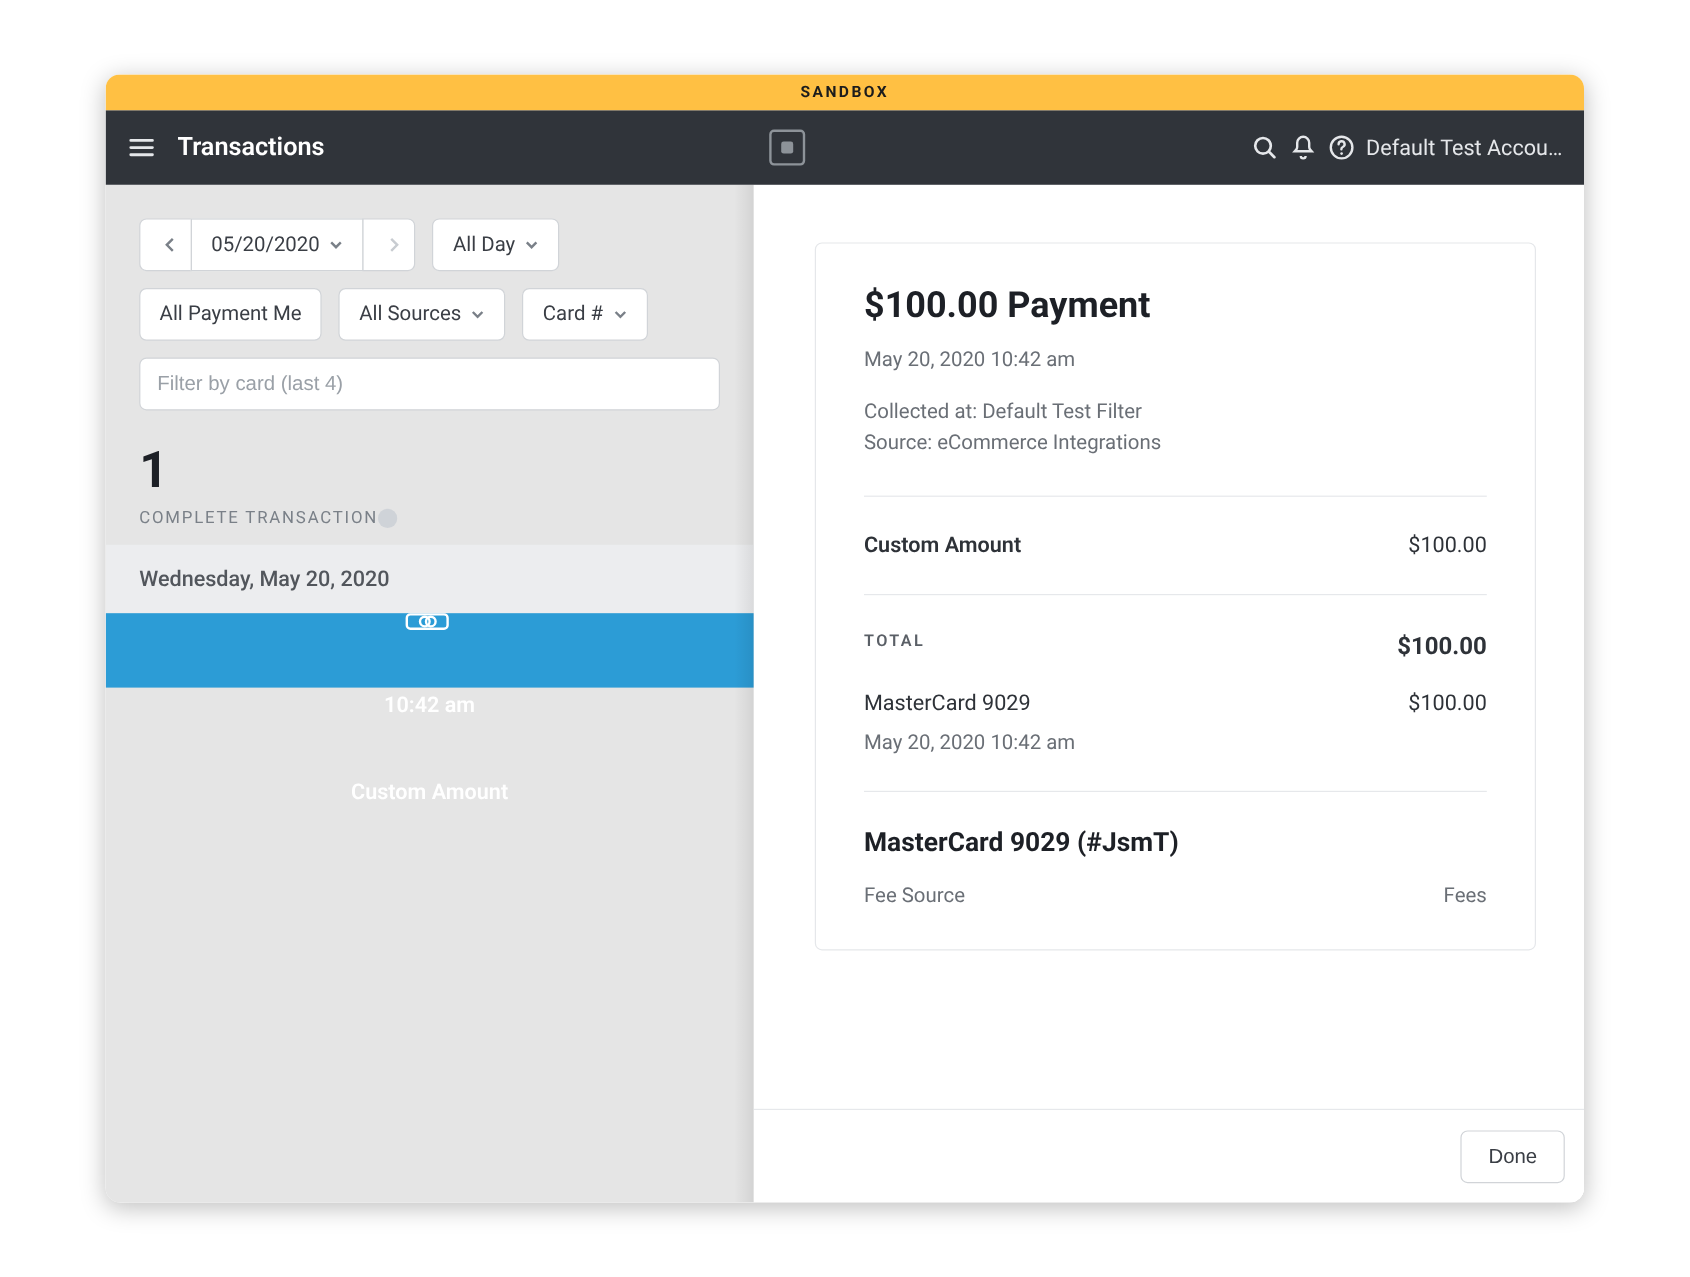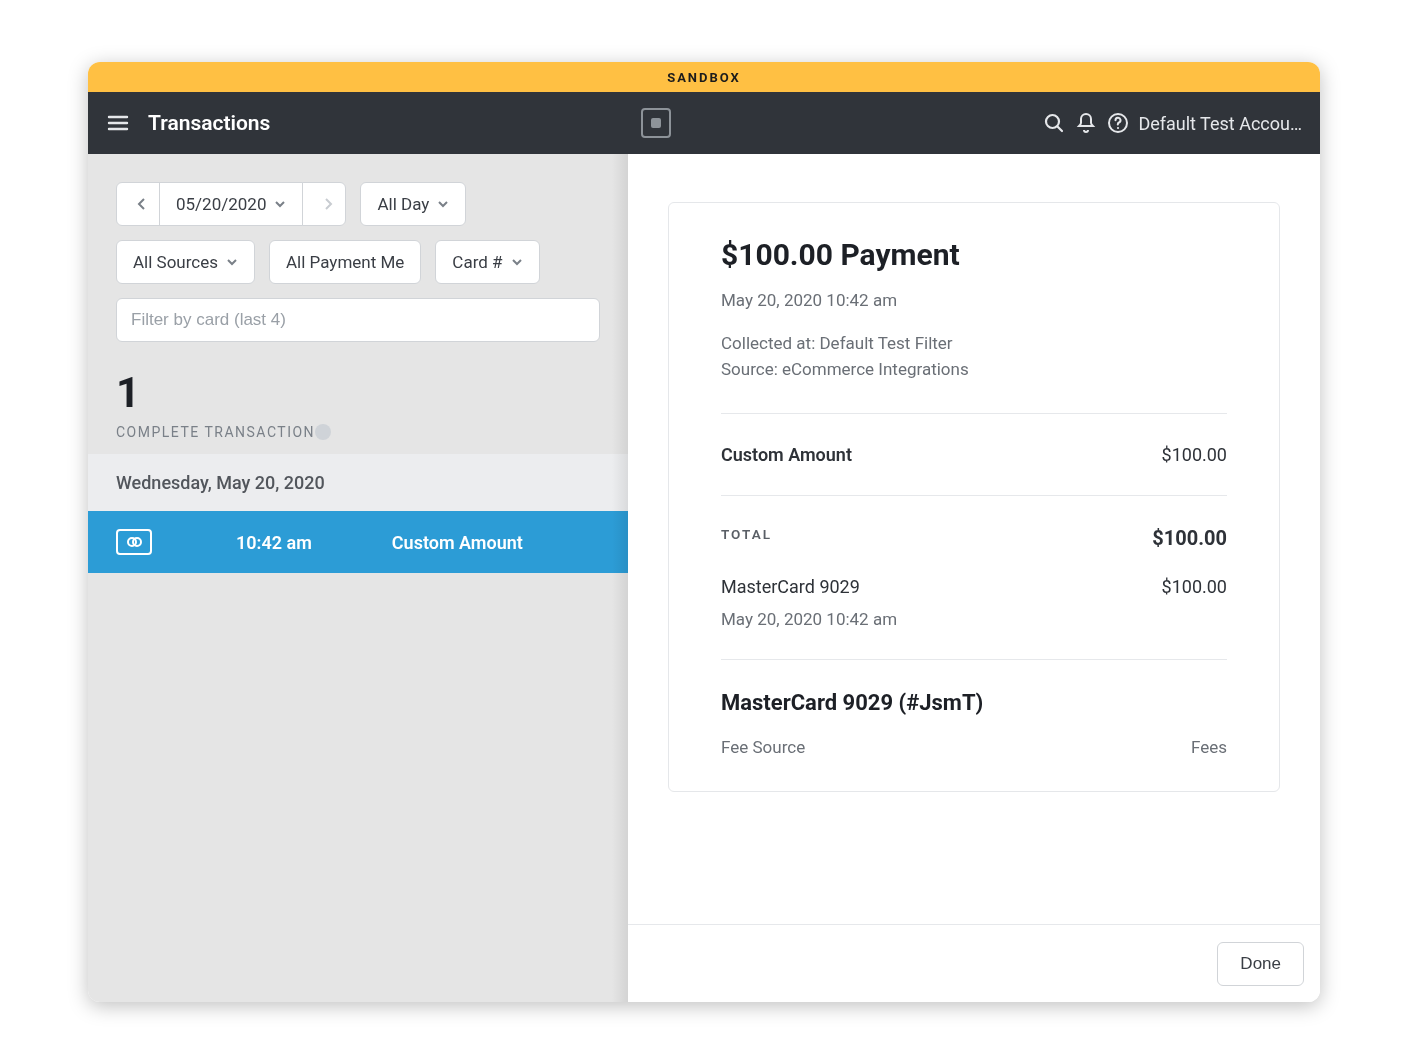--- a/index.html
+++ b/index.html
@@ -106,42 +106,42 @@
     margin-top:10px;font-size:14px;letter-spacing:1.5px;color:#7a8088;
     display:flex;align-items:center;gap:0;
   }
   .count-label .info{width:16px;height:16px;border-radius:50%;background:#cfd3d8;display:inline-block}
 
   .date-header{
     background:#ECEDEF;padding:18px 28px;font-size:18px;color:#52565c;font-weight:500;
   }
   .txn-row{
     background:#2C9CD6;color:#fff;height:62px;display:flex;align-items:center;
-    padding:0 28px;gap:80px;font-size:18px;font-weight:600;cursor:pointer;
+    padding:0 28px;gap:52px;font-size:18px;font-weight:600;cursor:pointer;flex-direction:column;
   }
   .txn-row .cc-icon{
     width:36px;height:26px;border:2px solid #fff;border-radius:4px;display:flex;
     align-items:center;justify-content:center;margin-right:4px;
   }
   .txn-row .cc-icon span{width:10px;height:10px;border:2px solid #fff;border-radius:50%;display:inline-block}
   .txn-row .cc-icon span:last-child{margin-left:-5px}
 
   .left-fade{
     position:absolute;top:0;right:0;bottom:0;width:16px;pointer-events:none;
     background:linear-gradient(to right,rgba(0,0,0,0),rgba(0,0,0,.08));
   }
 
   
   .right-pane{
     flex:1;display:flex;flex-direction:column;overflow:hidden;background:#fff;
     box-shadow:-4px 0 16px -4px rgba(0,0,0,.08);
   }
   .detail-scroll{flex:1;overflow:hidden;padding:48px 40px 0 40px;}
   .detail-card{
-    border:1px solid #e5e7ea;border-radius:6px;padding:34px 52px;
+    border:1px solid #e5e7ea;border-radius:6px;padding:34px 40px;margin-left:11px;
   }
   .detail-card h1{margin:0;font-size:30px;font-weight:700;color:#1d2026}
   .meta1{margin-top:18px;font-size:17px;color:#6a6f76}
   .meta2{margin-top:20px;font-size:17px;color:#6a6f76;line-height:1.55}
   .hr{height:1px;background:#e6e8eb;margin:30px 0}
   .line{display:flex;justify-content:space-between;font-size:18px;color:#2e3238}
   .line .k{font-weight:600}
   .total-row{display:flex;justify-content:space-between;align-items:flex-start;margin-top:4px}
   .total-row .lbl{font-size:13.5px;letter-spacing:2px;color:#5a5f66;font-weight:600}
   .total-row .val{font-size:20px;font-weight:700}
@@ -229,28 +229,28 @@
                 <path d="M4 2l5 5-5 5" stroke="#c8ccd1" stroke-width="2"></path>
               </svg>
           </div>
         </div>
         <div class="fbtn">
           <span>All Day</span>
           <svg width="12" height="10" class="chev-svg" viewBox="0 0 12 10">
               <path d="M2 3l4 4 4-4"></path>
             </svg>
         </div>
+        <div class="fbtn" style="overflow:hidden">
+          <span>All Payment Me</span>
+        </div>
         <div class="fbtn">
           <span>All Sources</span>
           <svg width="12" height="10" class="chev-svg" viewBox="0 0 12 10">
               <path d="M2 3l4 4 4-4"></path>
             </svg>
-        </div>
-        <div class="fbtn" style="overflow:hidden">
-          <span>All Payment Me</span>
         </div>
         <div class="fbtn">
           <span>Card #</span>
           <svg width="12" height="10" class="chev-svg" viewBox="0 0 12 10">
               <path d="M2 3l4 4 4-4"></path>
             </svg>
         </div>
         <input class="input-filter" placeholder="Filter by card (last 4)" style="">
       </div>
 

